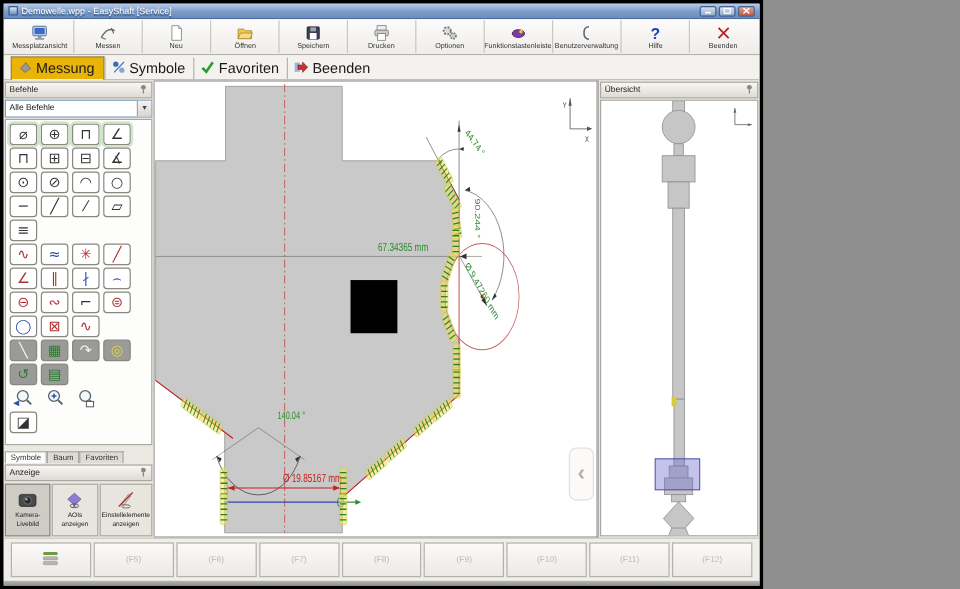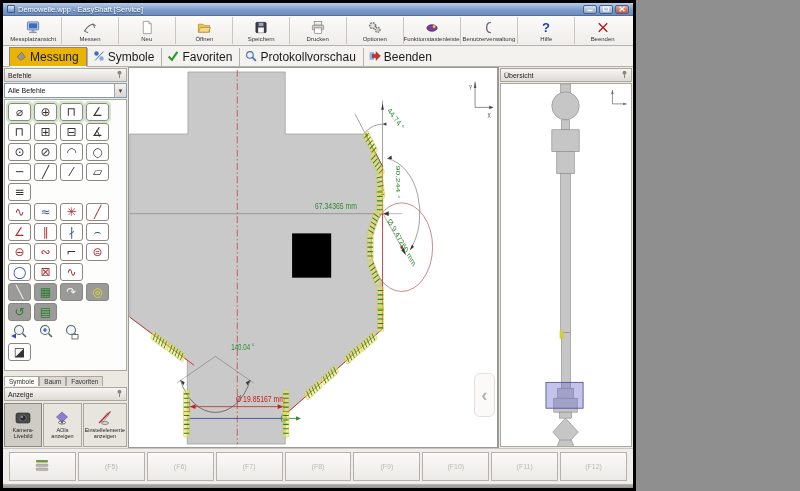--- a/index.html
+++ b/index.html
@@ -230,27 +230,20 @@
         <span class="tab-lb">Symbole</span>
       </div>
       <div class="tab">
         <span class="tab-ic"><svg viewBox="0 0 11 11">
             <path d="M1.5,6 L4.5,9 L9.5,1.8" fill="none" stroke="#2e9b2e" stroke-width="2"></path>
           </svg></span>
         <span class="tab-lb">Favoriten</span>
       </div>
       <div class="tab">
         <span class="tab-ic"><svg viewBox="0 0 11 11">
-            <circle cx="4.5" cy="4.5" r="3" fill="#eef3fa" stroke="#4a6da8" stroke-width="1"></circle>
-            <line x1="6.8" y1="6.8" x2="10" y2="10" stroke="#4a6da8" stroke-width="1.5"></line>
-          </svg></span>
-        <span class="tab-lb">Protokollvorschau</span>
-      </div>
-      <div class="tab">
-        <span class="tab-ic"><svg viewBox="0 0 11 11">
             <rect x="0.5" y="2" width="4" height="7" fill="#9ab4d8"></rect>
             <path d="M3,3.8 H6.5 V1.5 L10.5,5.5 L6.5,9.5 V7.2 H3 Z" fill="#c23333" stroke="#821a1a" stroke-width="0.4"></path>
           </svg></span>
         <span class="tab-lb">Beenden</span>
       </div>
     </div>
 
   <div class="content">
 
     <div class="left-panel">

